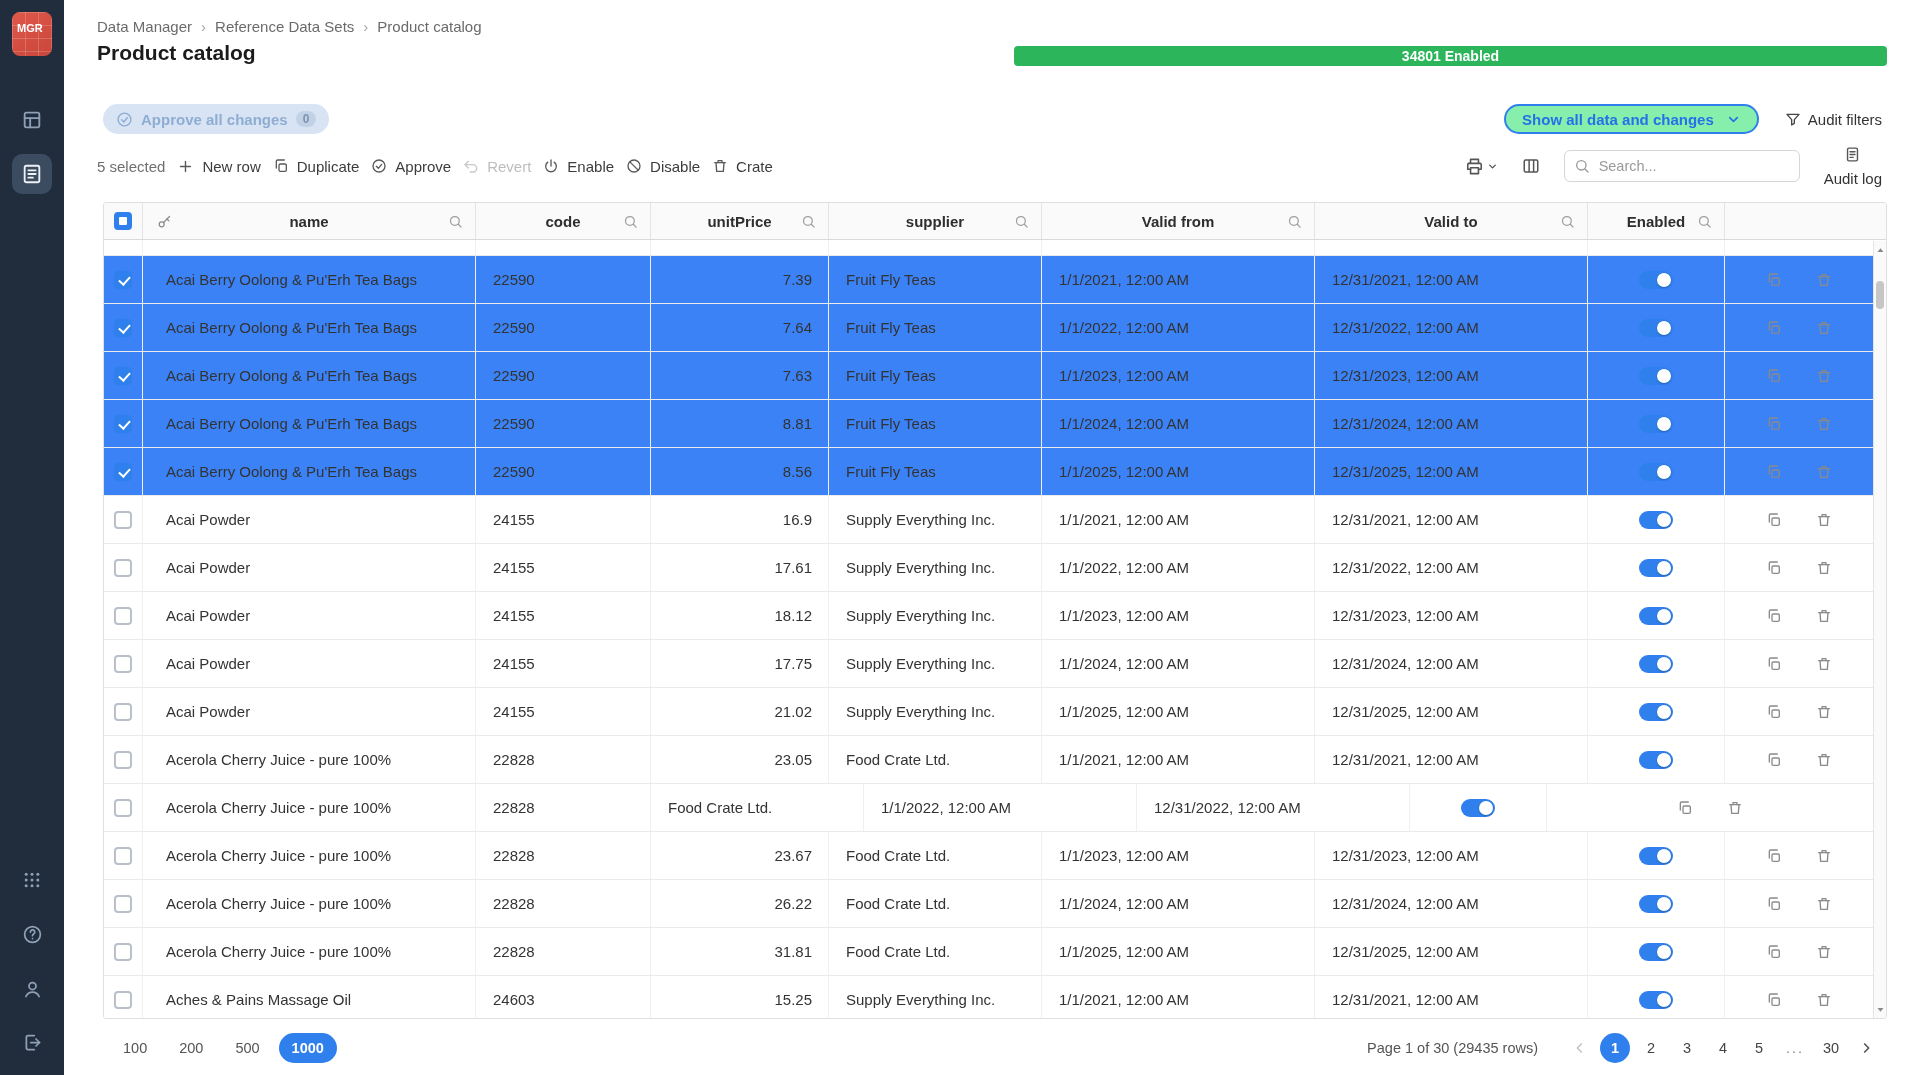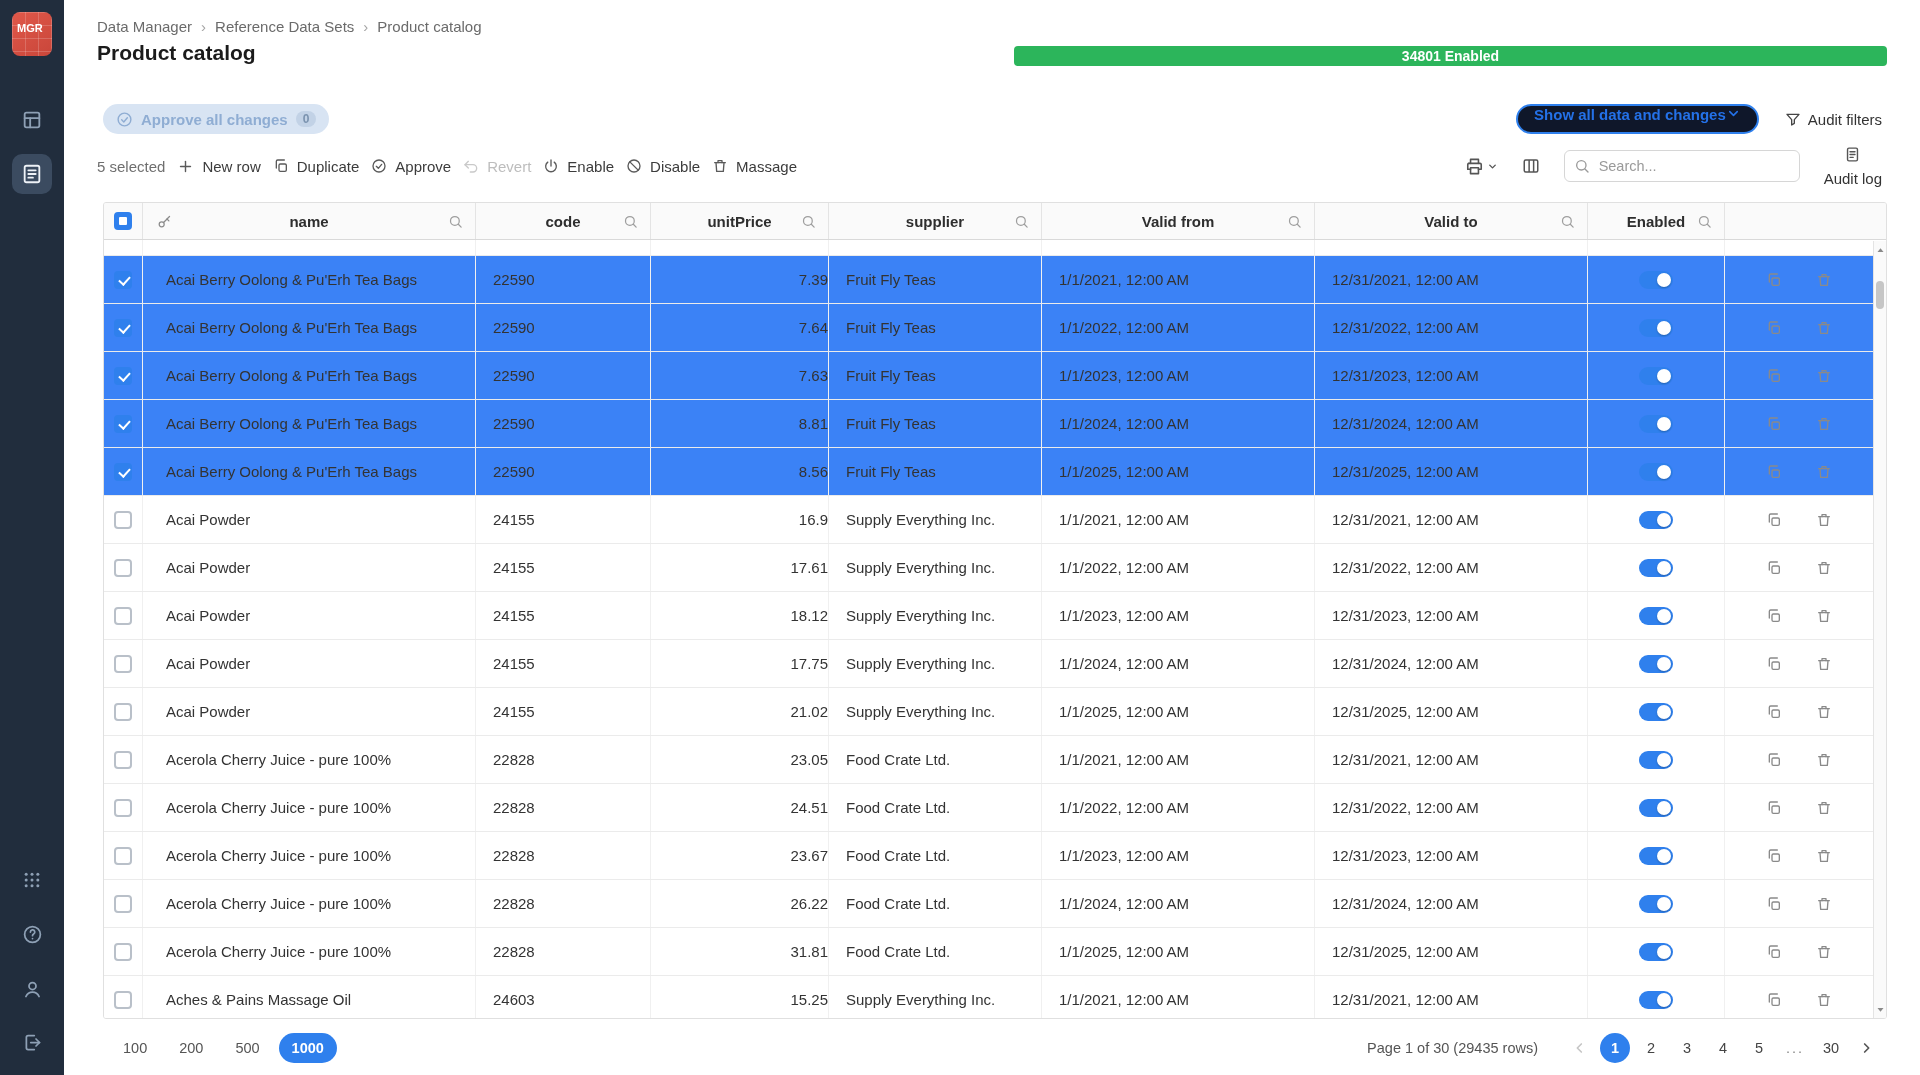--- a/index.html
+++ b/index.html
@@ -27,22 +27,22 @@
   .page-title { position:absolute; left:97px; top:41px; font-size:21px; font-weight:700; color:#1b1b1b; }
   .status-bar { position:absolute; left:1014px; top:46px; width:873px; height:20px; background:#2cb55b; border-radius:4px;
                 color:#fff; font-size:14px; font-weight:700; display:flex; align-items:center; justify-content:center; }
 
   
   .toolbar1 { position:absolute; left:103px; right:38px; top:104px; height:30px; display:flex; align-items:center; }
   .approve-all { display:flex; align-items:center; gap:8px; height:30px; padding:0 13px; border-radius:15px;
                  background:#d8e4f3; color:#8fadd3; font-size:15px; font-weight:600; cursor:pointer; }
   .approve-all .badge { background:#c2d2e6; color:#7b93af; border-radius:9px; padding:1px 7px; font-size:12px; font-weight:700; }
   .tb1-right { margin-left:auto; display:flex; align-items:center; gap:26px; }
-  .show-all { display:flex; gap:0; height:30px; padding:0 16px; border:2px solid #2f80ed; border-radius:16px;
-              color:#2471e8; font-size:15px; font-weight:600; cursor:pointer; background:#0f172a; }
+  .show-all { display:flex; align-items:center; gap:12px; height:30px; padding:0 16px; border:2px solid #2f80ed; border-radius:16px;
+              color:#2471e8; font-size:15px; font-weight:600; cursor:pointer; background:#86efac; }
   .audit-filters { display:flex; align-items:center; gap:7px; color:#333; font-size:15px; cursor:pointer; }
   .audit-filters svg { color:#444; }
 
   
   .toolbar2 { position:absolute; left:97px; right:38px; top:150px; height:32px; display:flex; align-items:center; gap:12px; }
   .sel-count { color:#6f6f6f; font-size:15px; }
   .act { display:flex; align-items:center; gap:8px; font-size:15px; color:#3c3c3c; cursor:pointer; white-space:nowrap; }
   .act svg { color:#5a5a5a; }
   .act.disabled { color:#bdbdbd; }
   .act.disabled svg { color:#c9c9c9; }
@@ -77,21 +77,21 @@
   .col-actions { flex:1; border-right:none !important; }
 
   .tbody { position:relative; }
   .tr { display:flex; height:48px; border-bottom:1px solid #ebebeb; background:#fff; }
   .tr.selected { background:#3b82f6; }
   .tr.partial { height:16px; }
   .td { display:flex; align-items:center; border-right:1px solid #f0f0f0; font-size:15px; color:#333;
         overflow:hidden; white-space:nowrap; cursor:default; }
   .td.col-name { padding-left:23px; }
   .td.col-code { padding-left:17px; }
-  .td.col-price { justify-content:flex-end; padding-right:0; }
+  .td.col-price { justify-content:flex-end; padding-right:16px; }
   .td.col-supplier, .td.col-from, .td.col-to { padding-left:17px; }
   .td.col-enabled { justify-content:center; }
   .td.col-actions { justify-content:center; gap:34px; padding-right:14px; }
   .rowicon { color:#8a8a8a; cursor:pointer; display:flex; }
 
   
   .cb { width:18px; height:18px; border:2px solid #b9c0c9; border-radius:4px; background:#fff; position:relative; cursor:pointer; flex:none; }
   .cb.checked { background:#2f80ed; border-color:#2f80ed; }
   .cb.checked::after { content:""; position:absolute; left:5px; top:1px; width:5px; height:9px;
                        border:solid #fff; border-width:0 2px 2px 0; transform:rotate(42deg); }
@@ -298,21 +298,21 @@
       <span>Disable</span>
     </div>
     <div class="act">
       <span>
         <svg width="16" height="16" viewBox="0 0 24 24" fill="none" stroke="currentColor" stroke-width="2" stroke-linecap="round" stroke-linejoin="round">
             <path d="M4 7h16"></path>
             <path d="M9 7V4h6v3"></path>
             <path d="M6 7l1 13h10l1-13"></path>
           </svg>
       </span>
-      <span>Massage</span>
+      <span>Crate</span>
     </div>
 
     <div class="tb2-right">
       <div class="print-group">
         <span>
           <svg width="19" height="19" viewBox="0 0 24 24" fill="none" stroke="currentColor" stroke-width="2" stroke-linecap="round" stroke-linejoin="round">
               <path d="M7 8V3h10v5"></path>
               <path d="M5 8h14a1.5 1.5 0 0 1 1.5 1.5v6H17"></path>
               <path d="M3.5 15.5v-6A1.5 1.5 0 0 1 5 8"></path>
               <path d="M3.5 15.5H7"></path>
@@ -799,21 +799,20 @@
       </span>
     </div>
   </div>
 
   <div class="tr">
     <div class="td col-select">
             <span class="cb"></span>
           </div>
     <div class="td col-name">Acerola Cherry Juice - pure 100%</div>
     <div class="td col-code">22828</div>
-    <div class="td col-price">24.51</div>
     <div class="td col-supplier">Food Crate Ltd.</div>
     <div class="td col-from">1/1/2022, 12:00 AM</div>
     <div class="td col-to">12/31/2022, 12:00 AM</div>
     <div class="td col-enabled">
             <span class="toggle on">
               <span class="knob"></span>
             </span>
           </div>
     <div class="td col-actions">
       <span class="rowicon">

